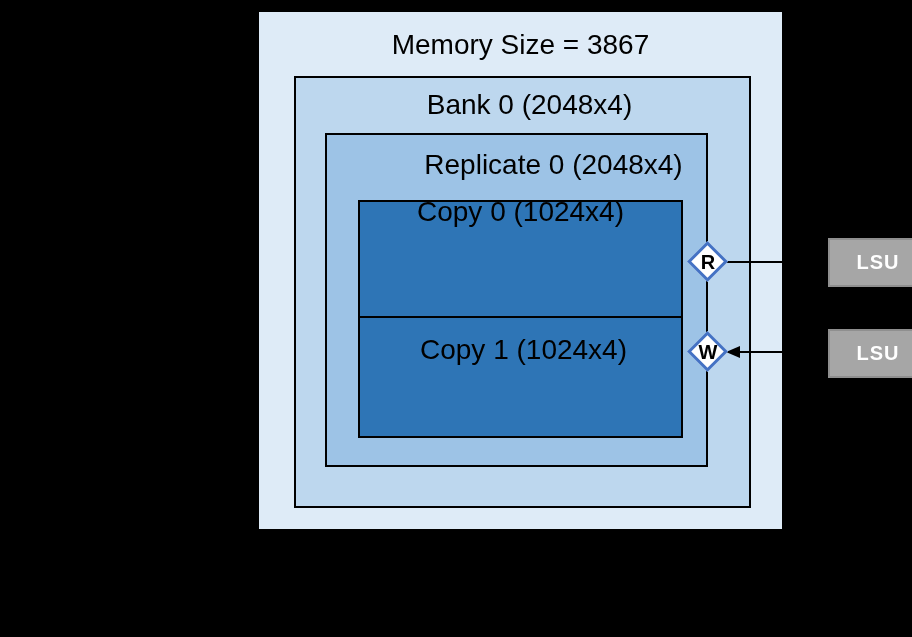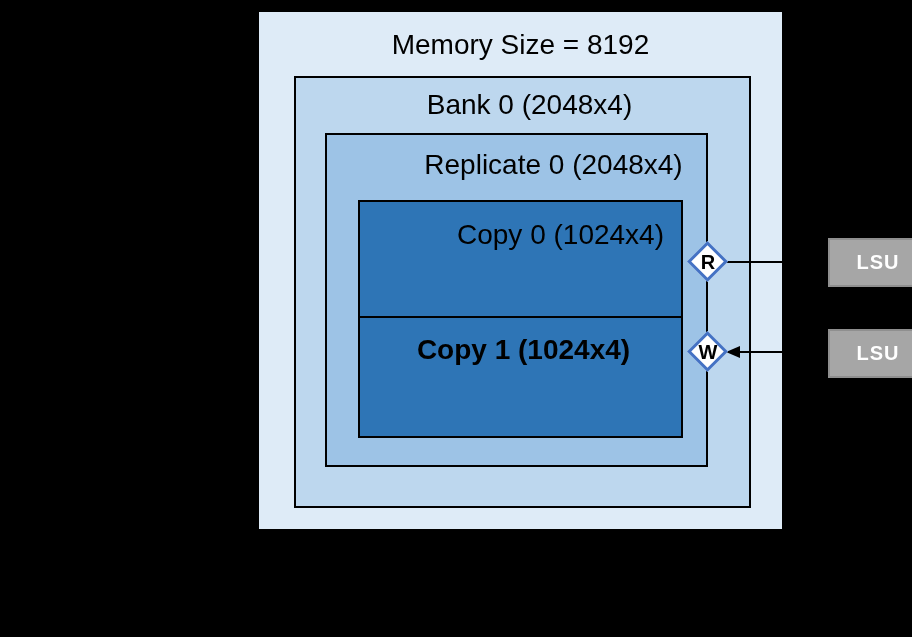--- a/index.html
+++ b/index.html
@@ -28,22 +28,22 @@
   }
   .memory-box   { left: 259px; top: 12px;  width: 523px; height: 517px; background: #DEEBF7; z-index: 1; }
   .memory-label { left: 259px; top: 31px;  width: 523px; }
   .bank-box     { left: 294px; top: 76px;  width: 457px; height: 432px; background: #BDD7EE; z-index: 2; }
   .bank-label   { left: 294px; top: 91px;  width: 457px; padding-left: 7px; }
   .repl-box     { left: 325px; top: 133px; width: 383px; height: 334px; background: #9DC3E6; z-index: 3; }
   .repl-label   { left: 325px; top: 151px; width: 457px; }
   .copy-box     { left: 358px; width: 325px; background: #2E75B6; z-index: 4; }
   .copy0-box    { top: 200px; height: 118px; }
   .copy1-box    { top: 316px; height: 122px; }
-  .copy0-label  { left: 358px; top: 221px; width: 325px; margin-left: 40px; }
-  .copy1-label  { left: 358px; top: 336px; width: 331px; font-weight: bold; }
+  .copy0-label  { left: 358px; top: 198px; width: 325px; }
+  .copy1-label  { left: 358px; top: 336px; width: 331px; }
 
   .conn-line { position: absolute; height: 2px; background: #000000; z-index: 5; }
   .read-line  { left: 710px; top: 261px; width: 73px; }
   .write-line { left: 736px; top: 351px; width: 47px; }
   .write-arrowhead {
     position: absolute;
     left: 726px; top: 346px;
     width: 0; height: 0;
     border-top: 6px solid transparent;
     border-bottom: 6px solid transparent;
@@ -93,21 +93,21 @@
   }
   .lsu-read  { top: 238px; }
   .lsu-write { top: 329px; }
 </style>
 </head>
 <body>
 
 <div class="canvas">
 
   <div class="box memory-box" style="background: rgb(222, 235, 247);"></div>
-  <div class="lvl-label memory-label">Memory Size = 8192</div>
+  <div class="lvl-label memory-label">Memory Size = 3867</div>
 
   <div class="box bordered bank-box" style="background: rgb(189, 215, 238);"></div>
   <div class="lvl-label bank-label">Bank 0 (2048x4)</div>
 
   <div class="box bordered repl-box" style="background: rgb(157, 195, 230);"></div>
   <div class="lvl-label repl-label">Replicate 0 (2048x4)</div>
 
   <div class="box bordered copy-box copy0-box" style="background: rgb(46, 117, 182);"></div>
   <div class="lvl-label copy0-label">Copy 0 (1024x4)</div>
 

